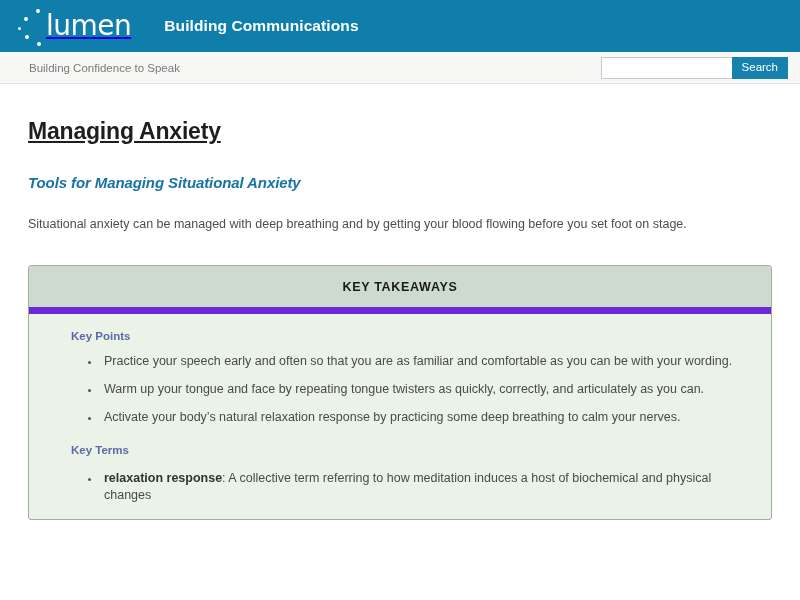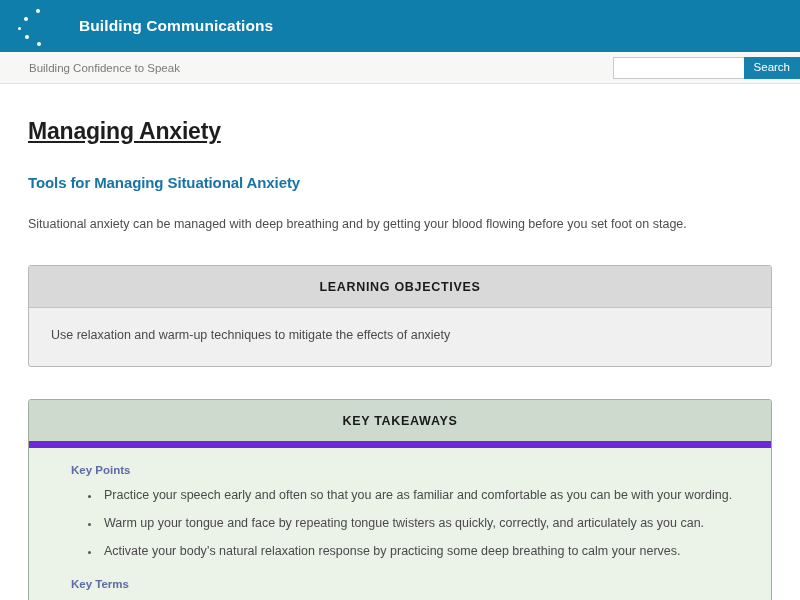--- a/index.html
+++ b/index.html
@@ -71,21 +71,21 @@
     padding-right: 0px;
     position: relative;
   }
   .breadcrumb {
     font-size: 11.5px;
     color: #7A7A7A;
     text-align: right;
   }
   .search-group {
     position: absolute;
-    right: 0px;
+    right: 12px;
     top: 50%;
     transform: translateY(-50%);
     display: flex;
     align-items: stretch;
     height: 22px;
   }
   .search-input {
     width: 131px;
     height: 22px;
     border: 1px solid #C9C9C9;
@@ -122,20 +122,21 @@
     letter-spacing: -0.2px;
     text-decoration: underline;
   }
   .section-head {
     font-size: 15px;
     font-weight: bold;
     color: #1874A4;
     margin: 0;
     padding-top: 29px;
     letter-spacing: -0.1px;
+    font-style: italic;
   }
   .lead {
     font-size: 12.5px;
     color: #4D4D4D;
     margin: 0;
     padding-top: 24px;
     line-height: 1.45;
   }
 
   
@@ -210,46 +211,41 @@
 
 <div class="brandbar">
   <a class="logo-wrap" href="#">
     <span class="logo-dots">
       <i class="d1"></i>
         <i class="d2"></i>
         <i class="d3"></i>
         <i class="d4"></i>
         <i class="d5"></i>
     </span>
+    <span class="logo-word">lumen</span>
   </a>
   <span class="site-title">Building Communications</span>
 </div>
 
 <div class="subbar">
   <span class="breadcrumb">Building Confidence to Speak</span>
   <div class="search-group">
     <input class="search-input" type="text" placeholder="" style="">
     <button class="search-btn">Search</button>
   </div>
 </div>
 
 <div class="content">
 
   <h1 class="page-title">Managing Anxiety</h1>
 
   <h2 class="section-head">Tools for Managing Situational Anxiety</h2>
 
   <p class="lead">Situational anxiety can be managed with deep breathing and by getting your blood flowing before you set foot on stage.</p>
 
-  <div class="box box--objectives">
-    <div class="box-head">LEARNING OBJECTIVES</div>
-    <div class="box-body">
-      <div>Use relaxation and warm-up techniques to mitigate the effects of anxiety</div>
-    </div>
-  </div>
 
   <div class="box box--takeaways">
     <div class="box-head">KEY TAKEAWAYS</div>
     <div class="box-body">
 
       <p class="sub-label">Key Points</p>
       <ul class="kt-list">
         <li>Practice your speech early and often so that you are as familiar and comfortable as you can be with your wording.</li>
         <li>Warm up your tongue and face by repeating tongue twisters as quickly, correctly, and articulately as you can.</li>
         <li>Activate your body’s natural relaxation response by practicing some deep breathing to calm your nerves.</li>

